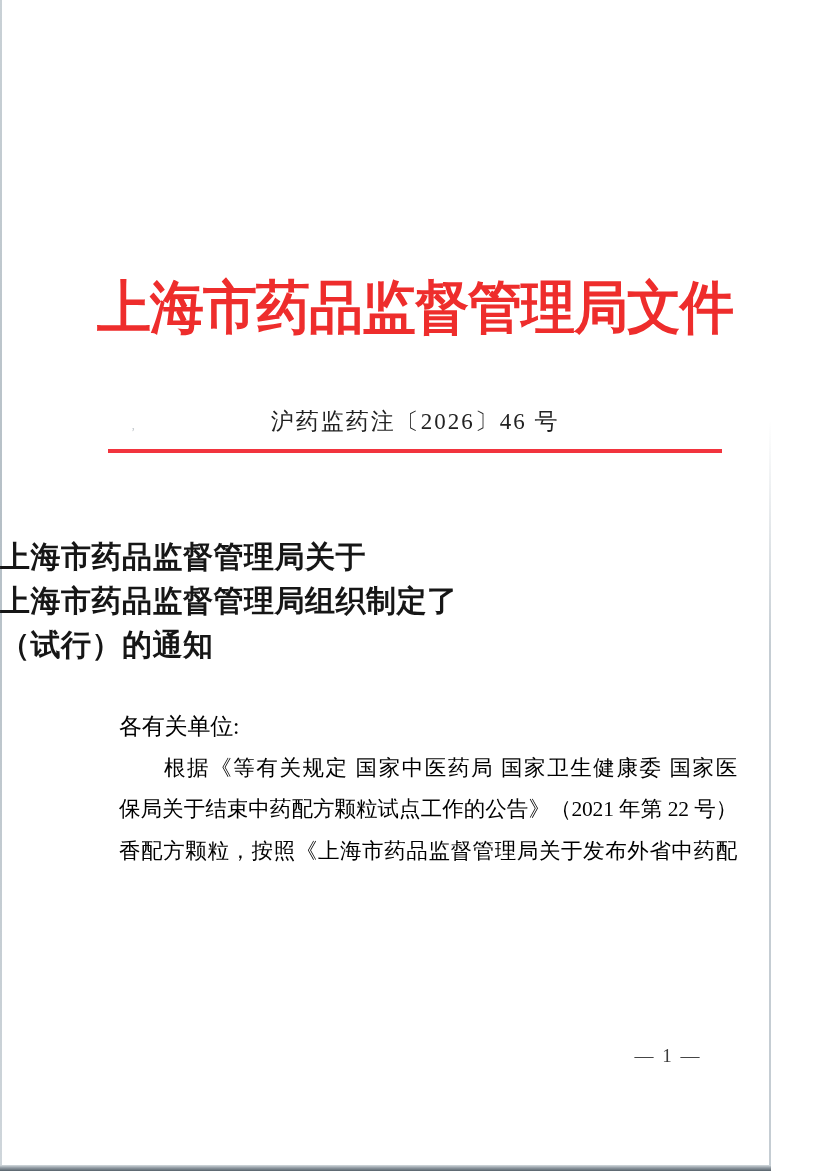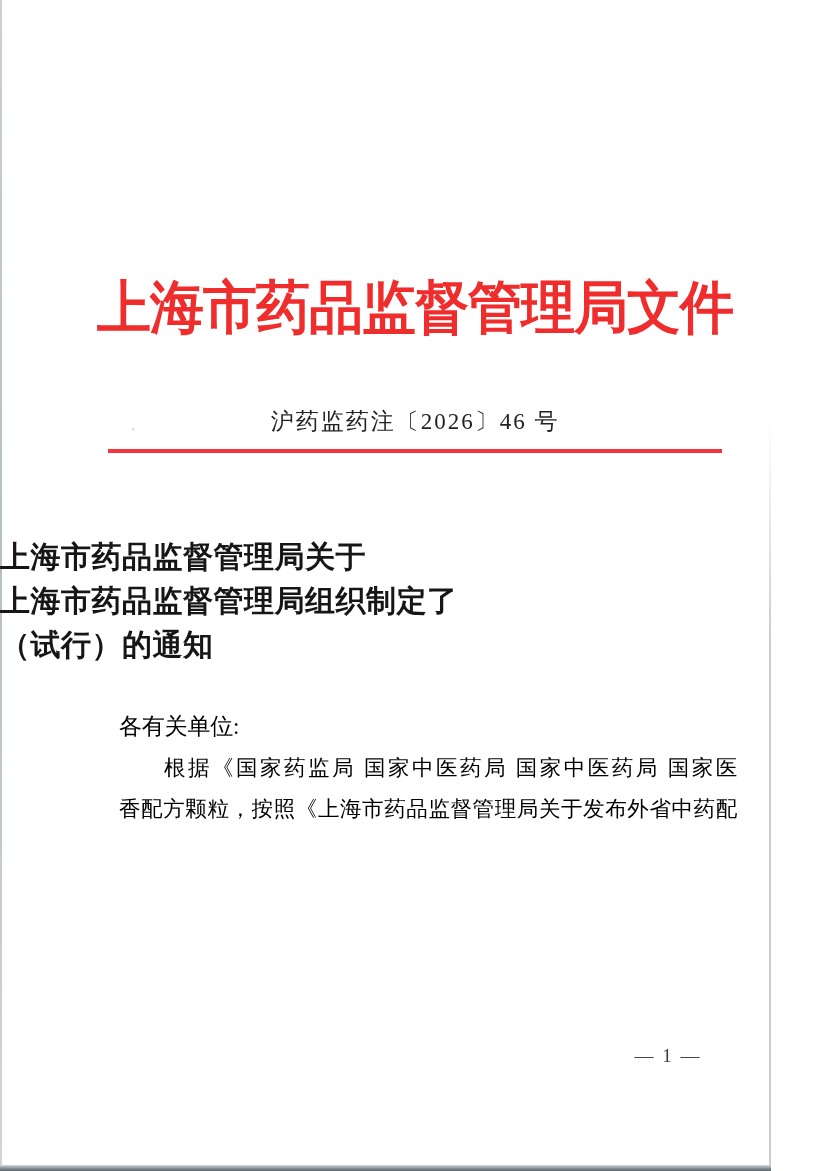--- a/index.html
+++ b/index.html
@@ -144,19 +144,20 @@
   <div class="speck">’</div>
 
   <div class="doc-title">
     <div>上海市药品监督管理局关于</div>
     <div>上海市药品监督管理局组织制定了</div>
     <div>（试行）的通知</div>
   </div>
 
   <div class="body-block">
     <div class="salutation">各有关单位:</div>
-    <div class="body-line indent">根据《国家药监局 国家中医药局 国家中医药局 国家医</div>
+    <div class="body-line indent">根据《等有关规定 国家中医药局 国家卫生健康委 国家医</div>
+    <div class="body-line">保局关于结束中药配方颗粒试点工作的公告》（2021 年第 22 号）</div>
     <div class="body-line">香配方颗粒，按照《上海市药品监督管理局关于发布外省中药配</div>
   </div>
 
   <div class="page-number">— 1 —</div>
 
 </div>
 
 </body></html>

